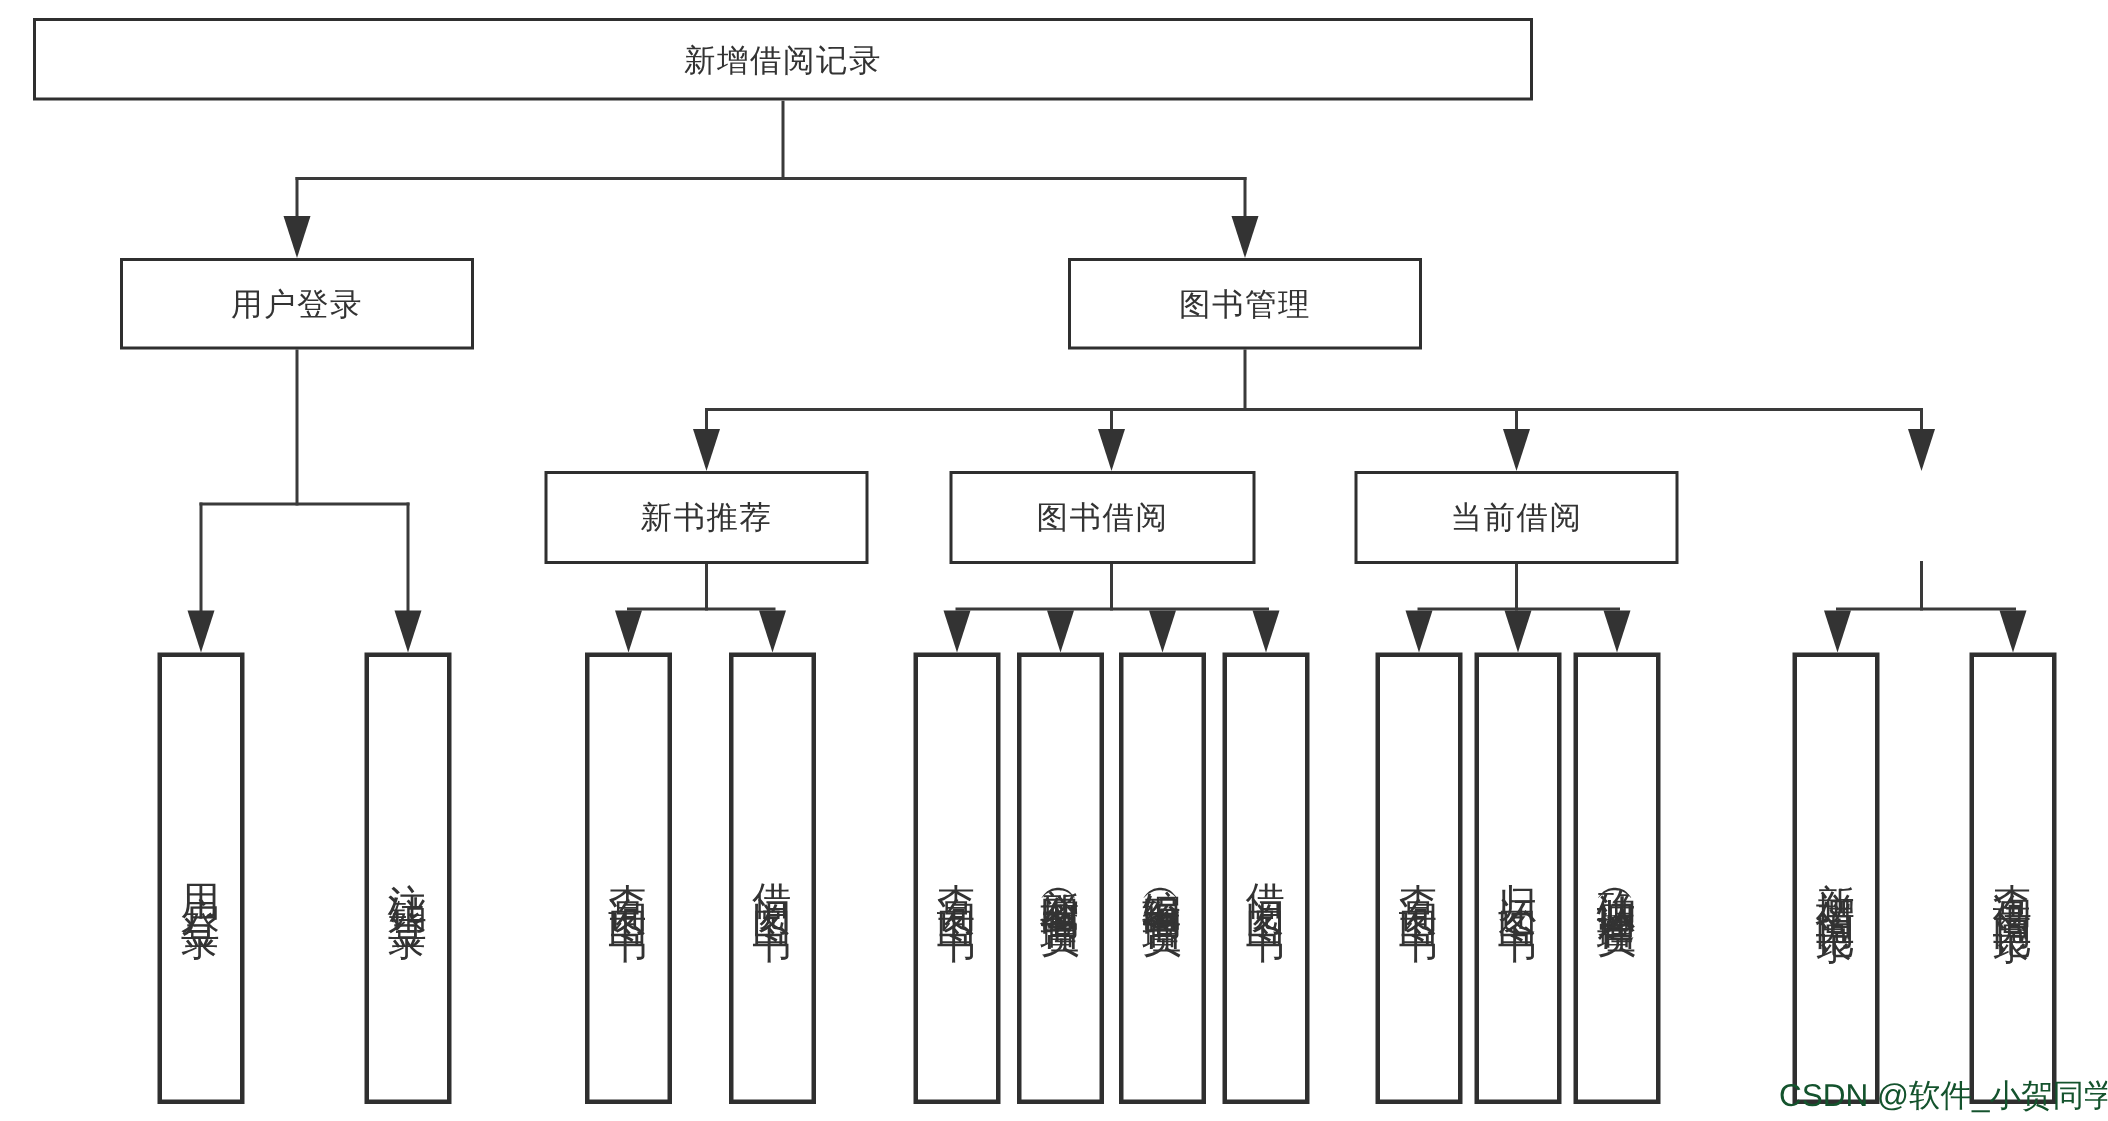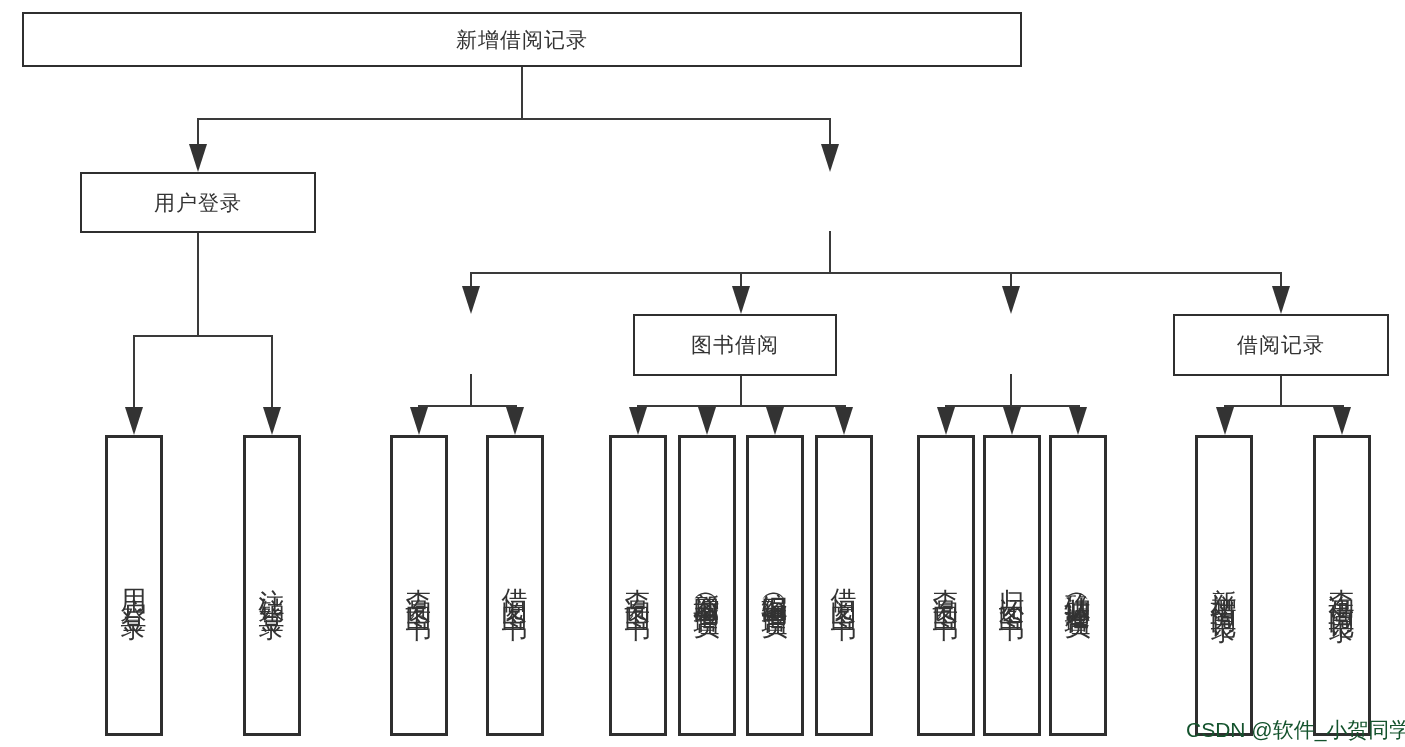--- a/index.html
+++ b/index.html
@@ -65,26 +65,32 @@
 
 <div id="canvas">
 
   <div class="box hbox" style="left:22px;top:12px;width:1000px;height:55px">
     <span>新增借阅记录</span>
   </div>
 
   <div class="box hbox" style="left:80px;top:172px;width:236px;height:61px">
     <span>用户登录</span>
   </div>
+  <div class="box hbox" style="left:712px;top:172px;width:236px;height:61px">
+    <span>图书管理</span>
+  </div>
 
+  <div class="box hbox" style="left:363px;top:314px;width:216px;height:62px">
+    <span>新书推荐</span>
+  </div>
   <div class="box hbox" style="left:633px;top:314px;width:204px;height:62px">
     <span>图书借阅</span>
   </div>
-  <div class="box hbox" style="left:1173px;top:314px;width:216px;height:62px">
-    <span>借阅记录</span>
+  <div class="box hbox" style="left:903px;top:314px;width:216px;height:62px">
+    <span>当前借阅</span>
   </div>
 
   <div class="box leaf" style="left:105px;top:435px;width:58px;height:301px">
     <span class="vlabel">用户登录</span>
   </div>
   <div class="box leaf" style="left:243px;top:435px;width:58px;height:301px">
     <span class="vlabel">注销登录</span>
   </div>
 
   <div class="box leaf" style="left:390px;top:435px;width:58px;height:301px">

